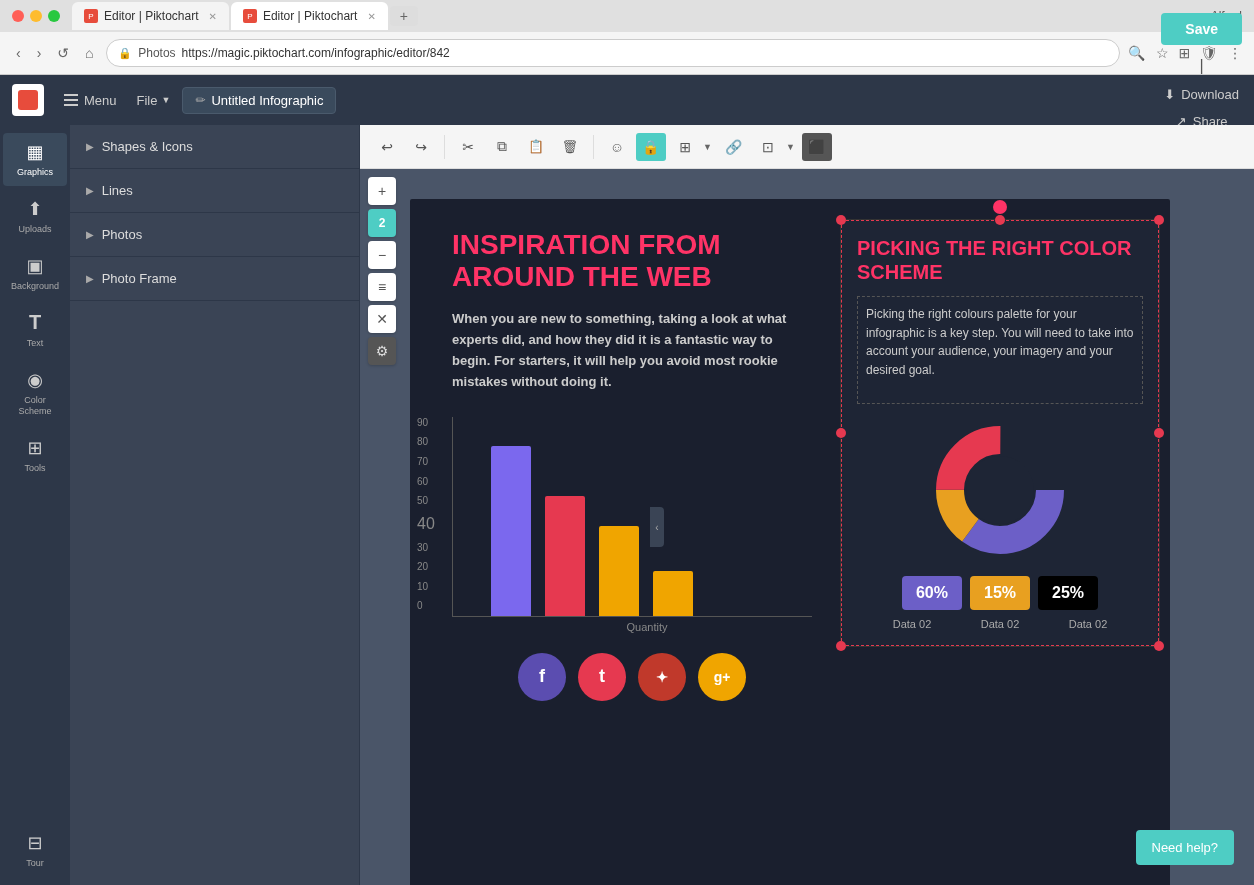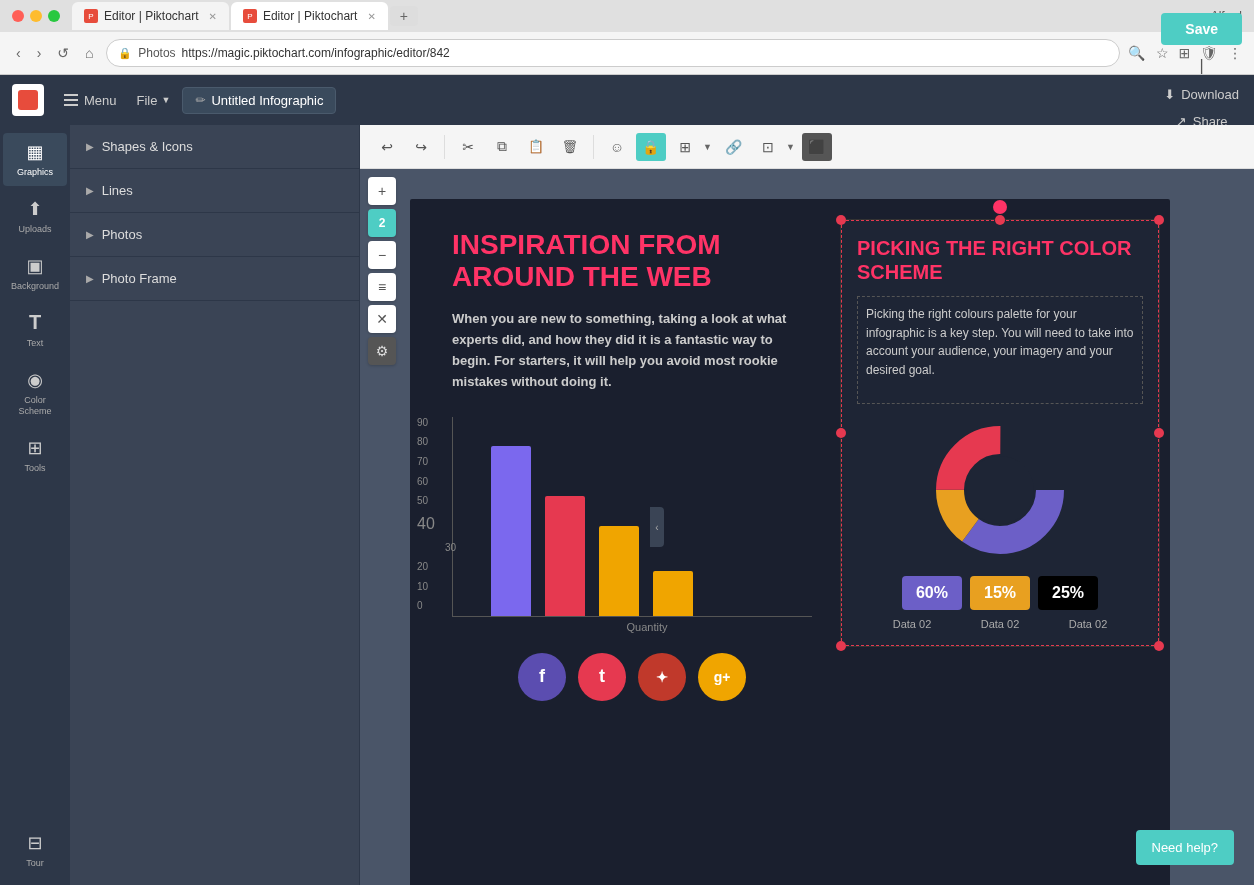--- a/index.html
+++ b/index.html
@@ -337,21 +337,21 @@
           <div class="bar-chart">
             <div class="bar-chart-area" style="position:relative;">
 
               <div style="position:absolute;left:-36px;top:0;height:100%;display:flex;flex-direction:column;justify-content:space-between;padding:0 0 4px 0;">
                 <span style="color:#888;font-size:10px;">90</span>
                 <span style="color:#888;font-size:10px;">80</span>
                 <span style="color:#888;font-size:10px;">70</span>
                 <span style="color:#888;font-size:10px;">60</span>
                 <span style="color:#888;font-size:10px;">50</span>
                 <span style="color:#888;font-size:16px;">40</span>
-                <span style="color:#888;font-size:10px;margin-left:28px;">30</span>
+                <span style="color:#888;font-size:10px;">30</span>
                 <span style="color:#888;font-size:10px;">20</span>
                 <span style="color:#888;font-size:10px;">10</span>
                 <span style="color:#888;font-size:10px;">0</span>
               </div>
 
               <div class="bar" style="margin-left:30px;">
                 <div class="bar-fill bar-purple" style="height:170px;"></div>
               </div>
               <div class="bar">
                 <div class="bar-fill bar-red" style="height:120px;"></div>

